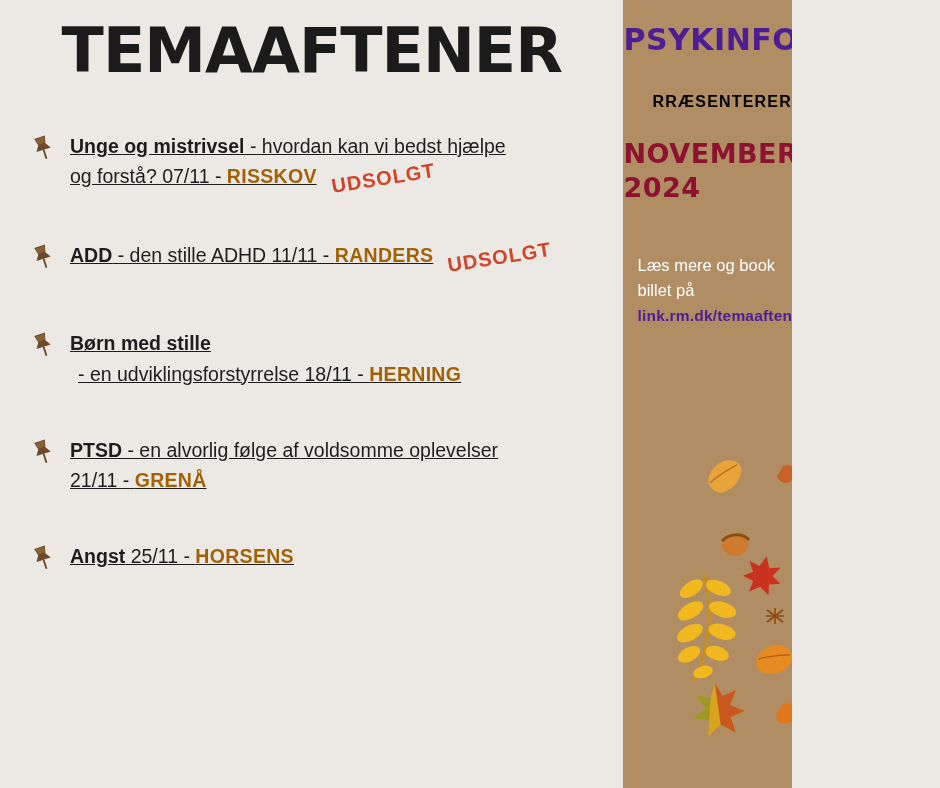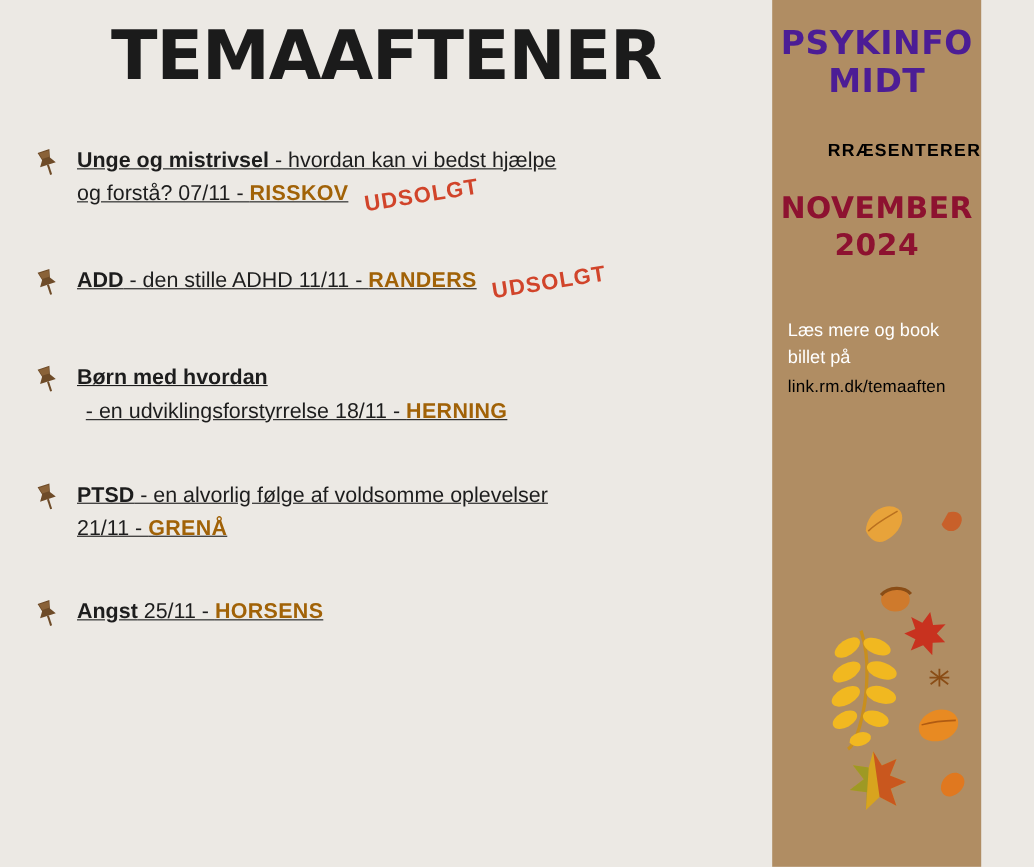--- a/index.html
+++ b/index.html
@@ -8,21 +8,21 @@
   }
   body {
     width: 940px;
     height: 788px;
     font-family: "Liberation Sans", sans-serif;
     background: #ece9e4;
     overflow: hidden;
   }
   .poster {
     position: relative;
-    width: 892px;
+    width: 792px;
     height: 788px;
     display: flex;
     background: #ece9e4;
   }
   .left-col {
     position: relative;
     width: 740px;
     height: 788px;
     background: #ece9e4;
     box-sizing: border-box;
@@ -104,40 +104,40 @@
   }
   .presents {
     text-align: right;
     color: #000000;
     font-weight: bold;
     font-size: 16px;
     letter-spacing: 1.2px;
     margin-top: 36px;
   }
   .month {
-    text-align: center;
+    text-align: left;
     color: #8d1230;
     font-family: "DejaVu Sans", sans-serif;
     font-weight: bold;
     font-size: 27px;
     line-height: 1.25;
     margin-top: 26px;
     letter-spacing: 0.5px;
   }
   .readmore {
     text-align: left;
     color: #ffffff;
     font-size: 16.5px;
     line-height: 1.5;
     margin-top: 48px;
     padding: 0 14px;
   }
   .link {
-    color: #000000;
-    font-weight: normal;
+    color: #4c1d95;
+    font-weight: bold;
     font-size: 15.5px;
     display: block;
     margin-top: 2px;
     letter-spacing: 0.2px;
   }
   .leaves {
     position: absolute;
     left: 0;
     bottom: 0;
     width: 200px;
@@ -193,21 +193,21 @@
         <span class="pin">
           <svg viewBox="0 0 32 32" width="30" height="30">
             <g transform="rotate(-18 16 16)">
               <path d="M10 4 L22 4 L20 12 L24 18 L8 18 L12 12 Z" fill="#6e4b28"></path>
               <rect x="15" y="18" width="2" height="10" fill="#6e4b28"></rect>
               <path d="M11 5 L21 5 L19.5 11 L12.5 11 Z" fill="#8a6238"></path>
             </g>
           </svg>
         </span>
         <div class="line">
-          <span class="bold">Børn med hvordan</span>
+          <span class="bold">Børn med stille</span>
         </div>
         <div class="line indent">
           <span> - en udviklingsforstyrrelse 18/11 - </span><span class="place">HERNING</span>
         </div>
       </div>
 
       <div class="event">
         <span class="pin">
           <svg viewBox="0 0 32 32" width="30" height="30">
             <g transform="rotate(-18 16 16)">
@@ -240,21 +240,20 @@
         </div>
       </div>
 
     </div>
   </div>
 
   <div class="right-col">
 
     <div class="brand">
       <div>PSYKINFO</div>
-      <div>MIDT</div>
     </div>
 
     <div class="presents">RRÆSENTERER</div>
 
     <div class="month">
       <div>NOVEMBER</div>
       <div>2024</div>
     </div>
 
     <div class="readmore">

